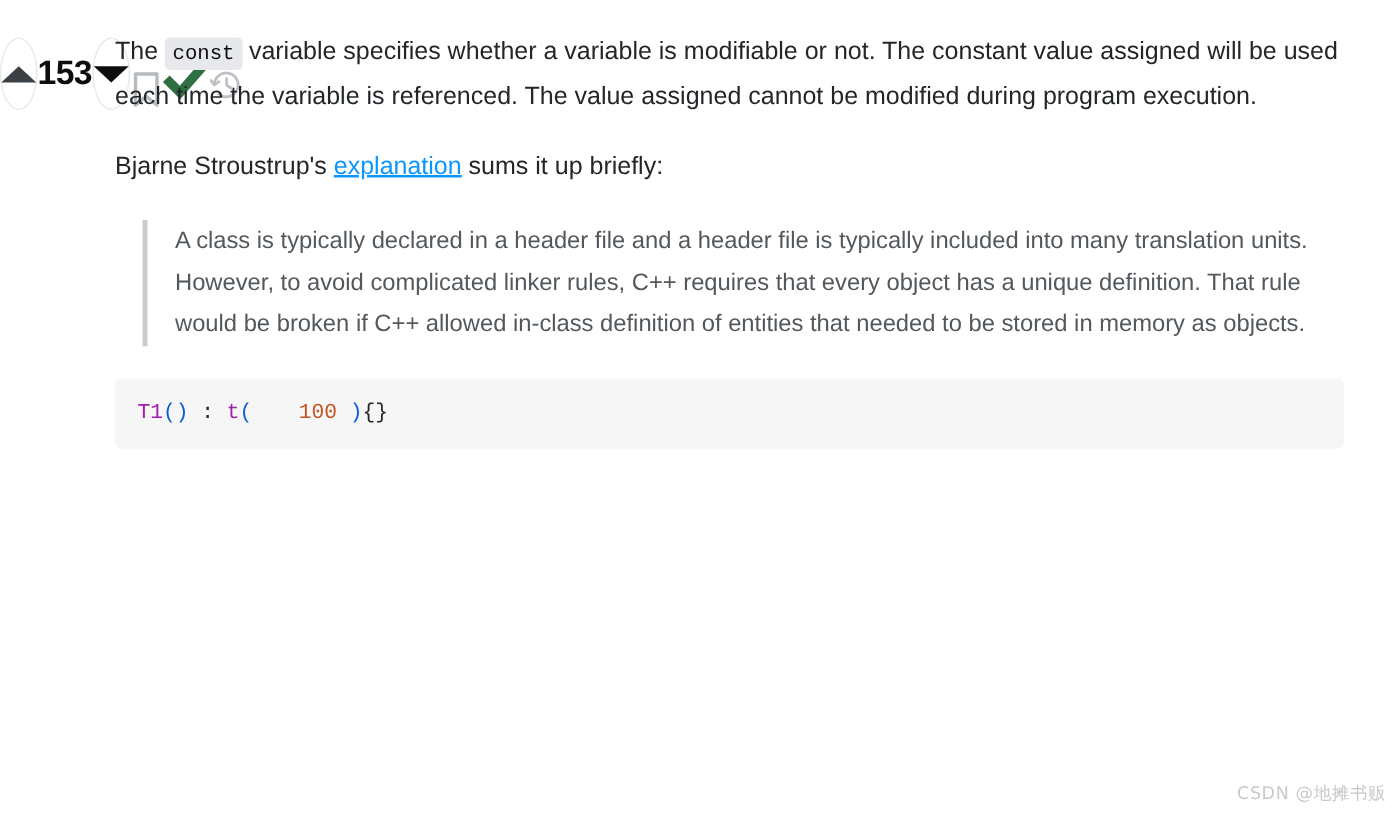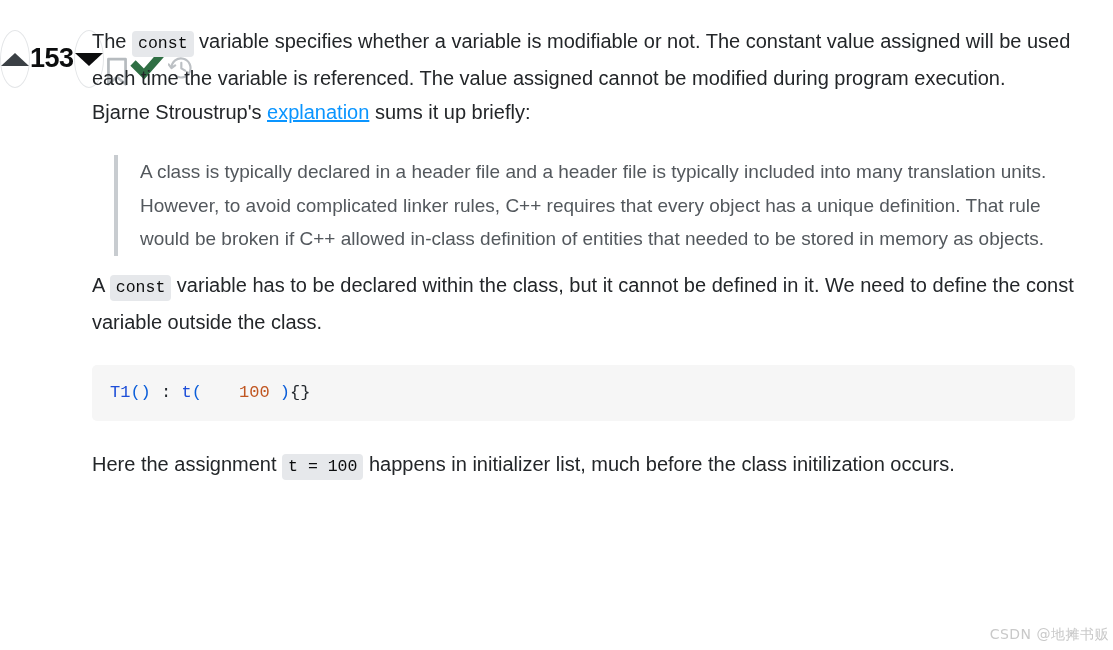--- a/index.html
+++ b/index.html
@@ -88,21 +88,21 @@
     padding: 24px 38px 0 2px;
     box-sizing: border-box;
   }
 
   p.para {
     margin: 0 0 0 0;
     font-size: 20px;
     line-height: 34px;
     color: #232629;
   }
-  p.para + p.para { }
+  p.para + p.para { margin-top: 22px; }
 
   code.inline {
     font-family: "Liberation Mono", "DejaVu Sans Mono", monospace;
     font-size: 16.5px;
     background: #e6e8eb;
     color: #0c0d0e;
     border-radius: 4px;
     padding: 3px 6px 4px 6px;
     white-space: pre;
   }
@@ -130,21 +130,21 @@
     background: #f6f6f6;
     border-radius: 5px;
     padding: 16px 14px 16px 18px;
     font-family: "Liberation Mono", "DejaVu Sans Mono", monospace;
     font-size: 17px;
     line-height: 24px;
     overflow: hidden;
     box-sizing: border-box;
   }
   pre#code-block code { font-family: inherit; }
-  .tok-fn   { color: #1d4ed8; }
+  .tok-fn   { color: #a21caf; }
   .tok-punc { color: #0b5ed9; }
   .tok-num  { color: #c05621; margin-left: 27px; }
   .tok-plain{ color: #24292e; }
 
   #para-last { margin-top: 26px; }
 
   
   #watermark {
     position: absolute;
     right: 4px;
@@ -198,23 +198,21 @@
   <div id="answer-body">
 
     <p class="para"><span>The </span><code class="inline">const</code><span> variable specifies whether a variable is modifiable or not. The constant value assigned will be used each time the variable is referenced. The value assigned cannot be modified during program execution.</span></p>
 
     <p class="para"><span>Bjarne Stroustrup's </span><a class="link" href="#">explanation</a><span> sums it up briefly:</span></p>
 
     <blockquote id="quote">
       <p>A class is typically declared in a header file and a header file is typically included into many translation units. However, to avoid complicated linker rules, C++ requires that every object has a unique definition. That rule would be broken if C++ allowed in-class definition of entities that needed to be stored in memory as objects.</p>
     </blockquote>
 
-    <p class="para"><span>A </span><code class="inline">const</code><span> variable has to be declared within the class, but it cannot be defined in it. We need to define the const variable outside the class.</span></p>
 
     <pre id="code-block"><code id="code-tokens"><span class="tok-fn">T1</span><span class="tok-punc">()</span><span class="tok-plain"> : </span><span class="tok-fn">t</span><span class="tok-punc">(</span><span class="tok-plain"> </span><span class="tok-num">100</span><span class="tok-plain"> </span><span class="tok-punc">)</span><span class="tok-plain">{}</span></code></pre>
 
-    <p class="para" id="para-last"><span>Here the assignment </span><code class="inline">t = 100</code><span> happens in initializer list, much before the class initilization occurs.</span></p>
 
   </div>
 
   <div id="watermark">CSDN @地摊书贩</div>
 
 </div>
 
 </body></html>

